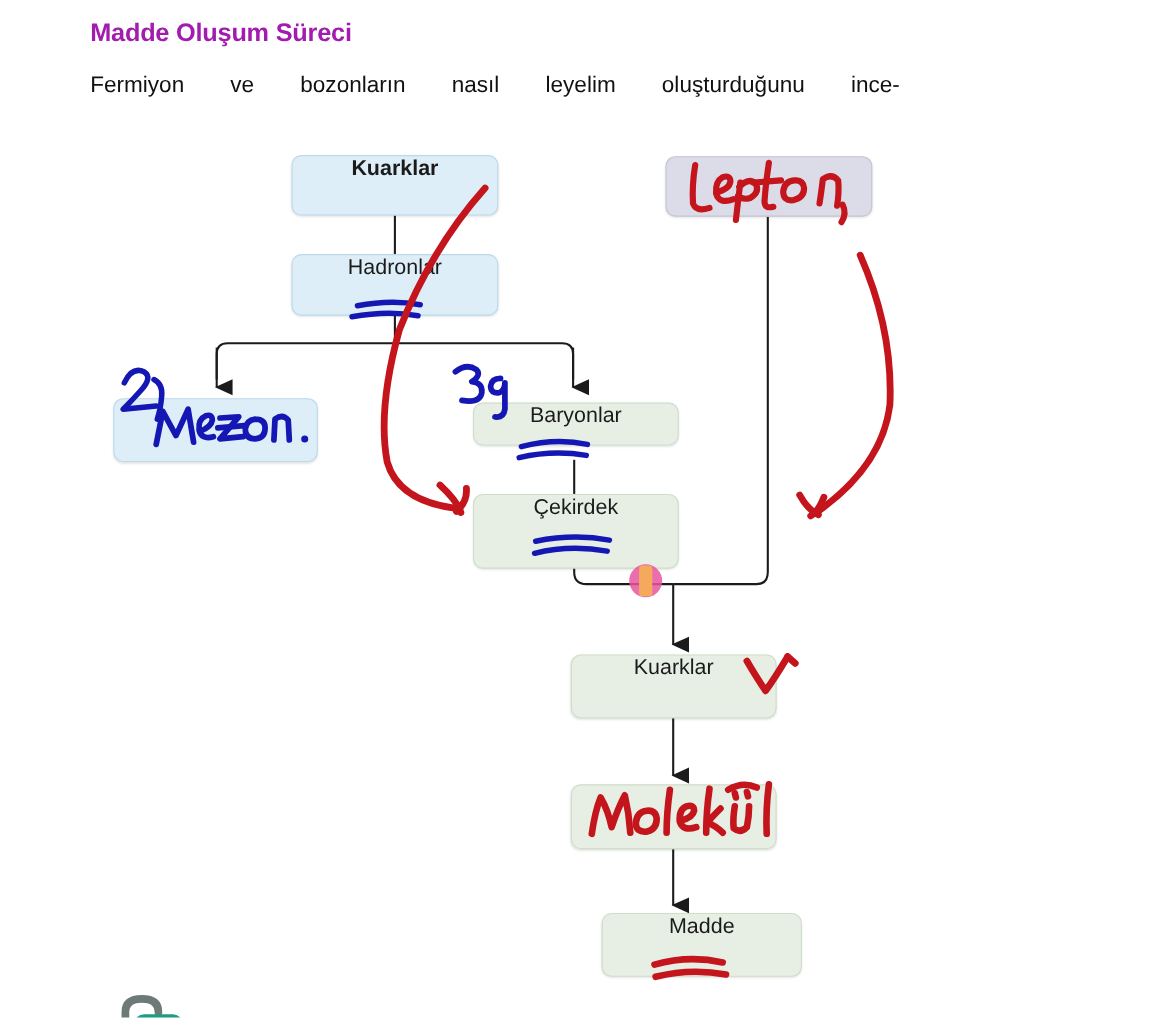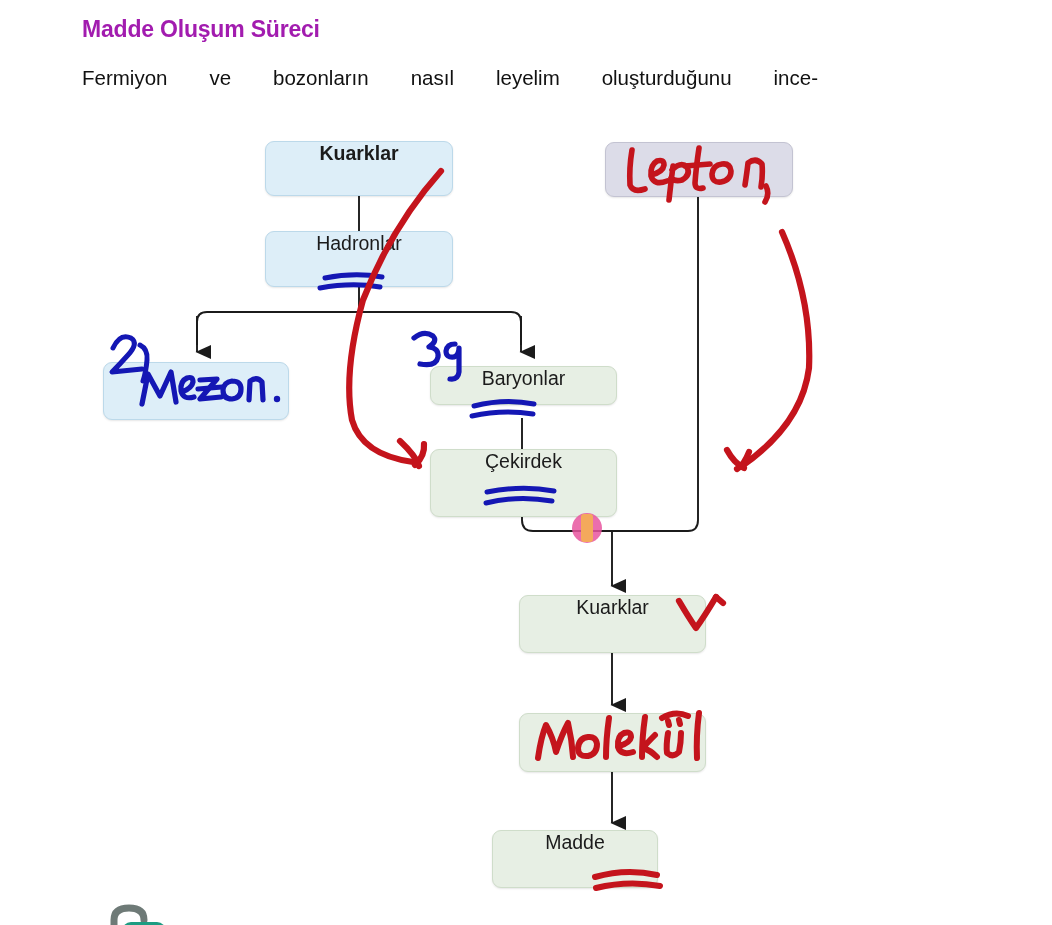--- a/index.html
+++ b/index.html
@@ -123,21 +123,21 @@
   </div>
 
   <div class="node green" style="left:519px;top:595px;width:187px;height:58px;">
     <span>Kuarklar</span>
   </div>
 
   <div class="node green" style="left:519px;top:713px;width:187px;height:59px;">
     <span class="hidden-label">Molekül</span>
   </div>
 
-  <div class="node green" style="left:492px;top:830px;width:166px;height:58px;">
+  <div class="node green" style="left:547px;top:830px;width:182px;height:58px;">
     <span>Madde</span>
   </div>
 
   <svg class="svg-layer" viewBox="0 0 1052 925">
 
     <g stroke="#1417b4" fill="none" stroke-linecap="round">
       <path d="M325,278 Q355,272 382,277" stroke-width="5"></path>
       <path d="M320,288 Q352,282 380,287" stroke-width="5"></path>
     </g>
 

